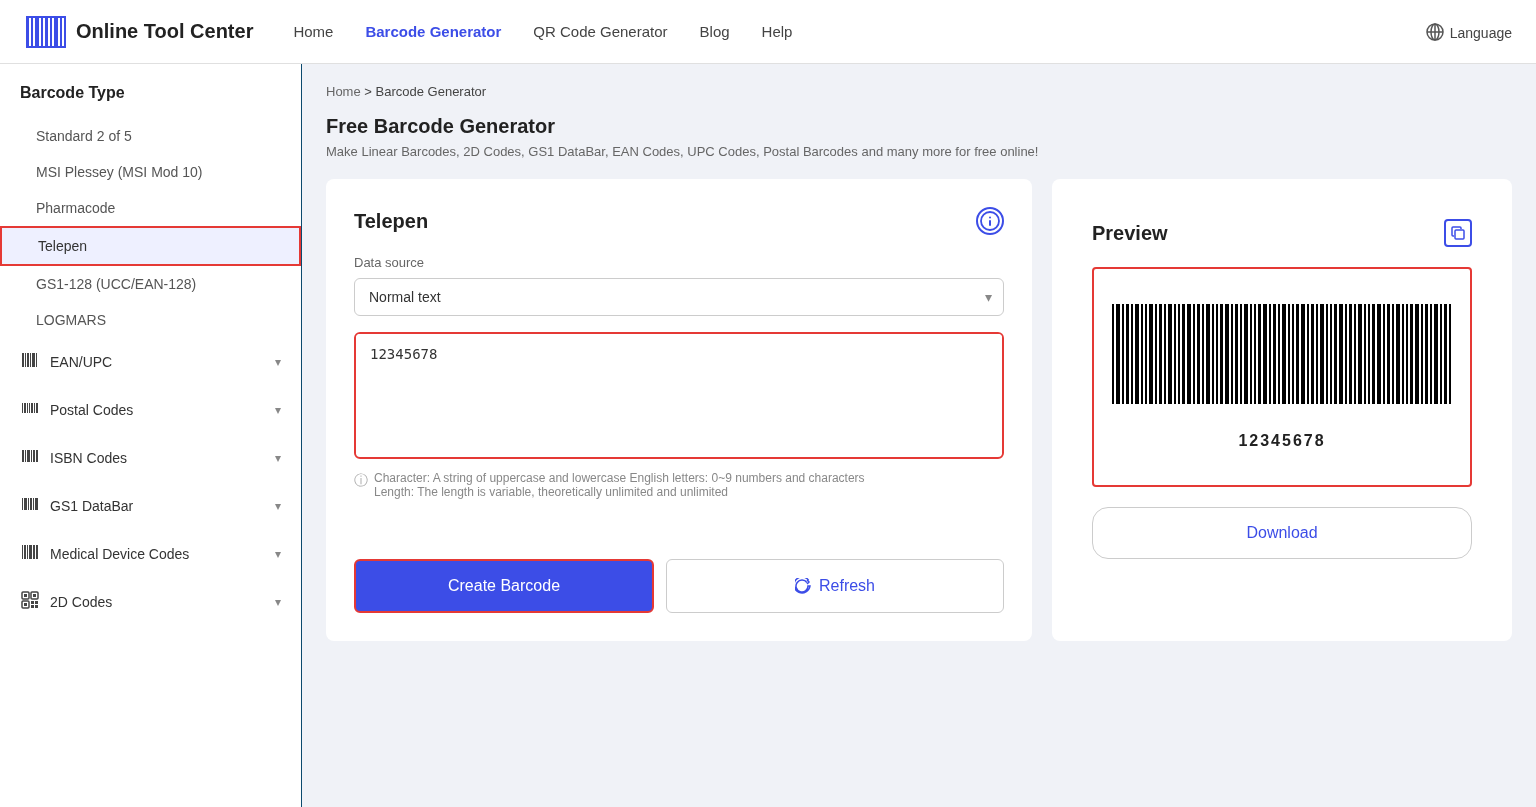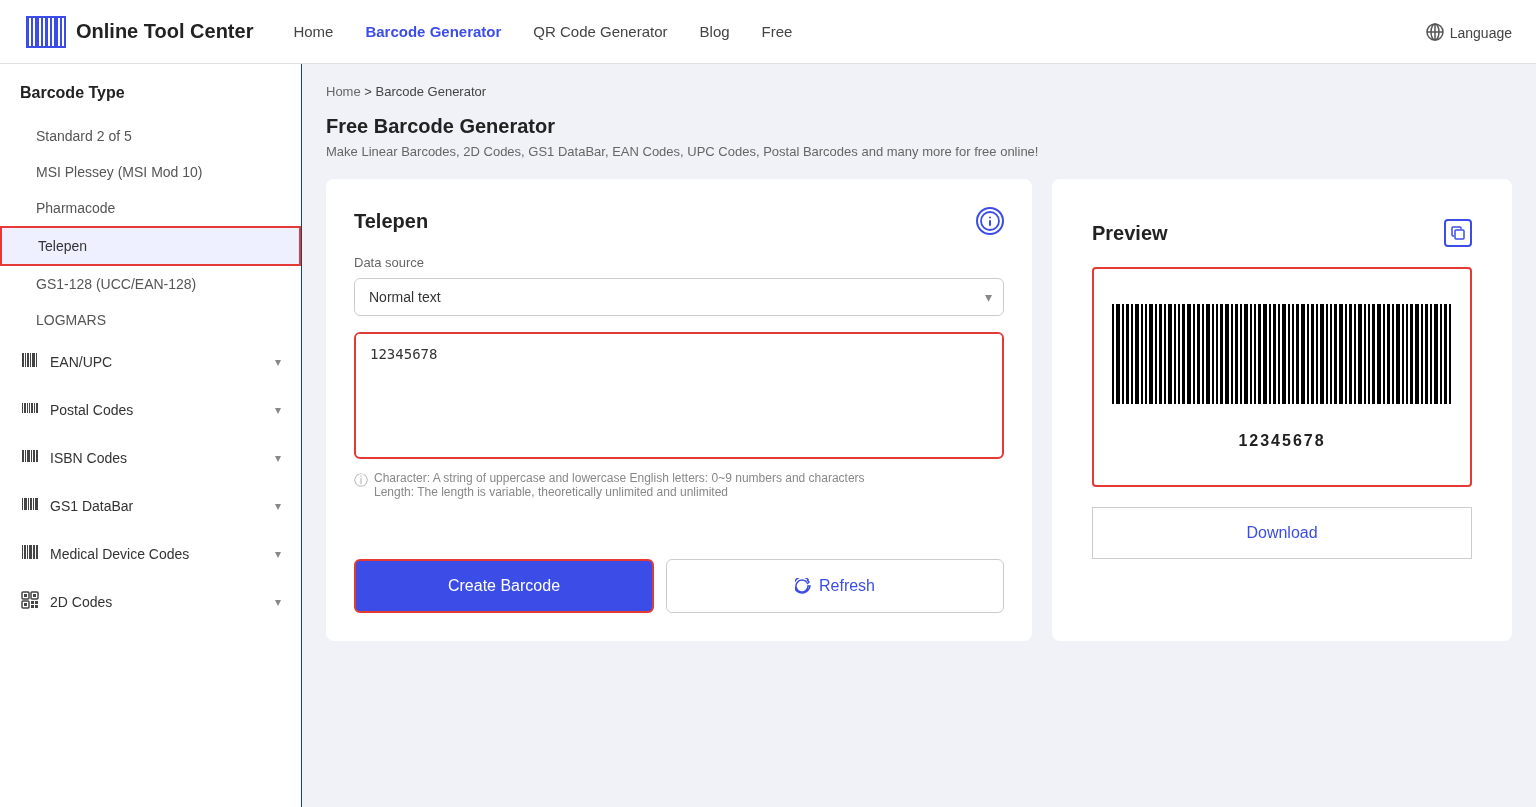--- a/index.html
+++ b/index.html
@@ -303,21 +303,21 @@
       font-size: 16px;
       font-weight: bold;
       letter-spacing: 2px;
       margin-top: 8px;
       color: #222;
     }
     .btn-download {
       background: #fff;
       color: #3c4de7;
       border: 1px solid #ccc;
-      border-radius: 0;
+      border-radius: 16px;
       padding: 16px 0;
       font-size: 16px;
       cursor: pointer;
       width: 100%;
       text-align: center;
     }
   </style>
 </head>
 <body>
 
@@ -336,21 +336,21 @@
       <rect x="2" y="6" width="40" height="2" fill="#3c4de7"></rect>
       <rect x="2" y="36" width="40" height="2" fill="#3c4de7"></rect>
     </svg>
     <span>Online Tool Center</span>
   </div>
   <nav class="nav">
     <a class="nav-item">Home</a>
     <a class="nav-item active">Barcode Generator</a>
     <a class="nav-item">QR Code Generator</a>
     <a class="nav-item">Blog</a>
-    <a class="nav-item">Free</a>
+    <a class="nav-item">Help</a>
   </nav>
   <div class="lang-btn">
     <svg width="18" height="18" viewBox="0 0 18 18" fill="none">
       <circle cx="9" cy="9" r="8" stroke="#555" stroke-width="1.5" fill="none"></circle>
       <ellipse cx="9" cy="9" rx="4" ry="8" stroke="#555" stroke-width="1.5" fill="none"></ellipse>
       <line x1="1" y1="9" x2="17" y2="9" stroke="#555" stroke-width="1.5"></line>
       <line x1="9" y1="1" x2="9" y2="17" stroke="#555" stroke-width="1.5"></line>
     </svg>
     <span>Language</span>
   </div>

